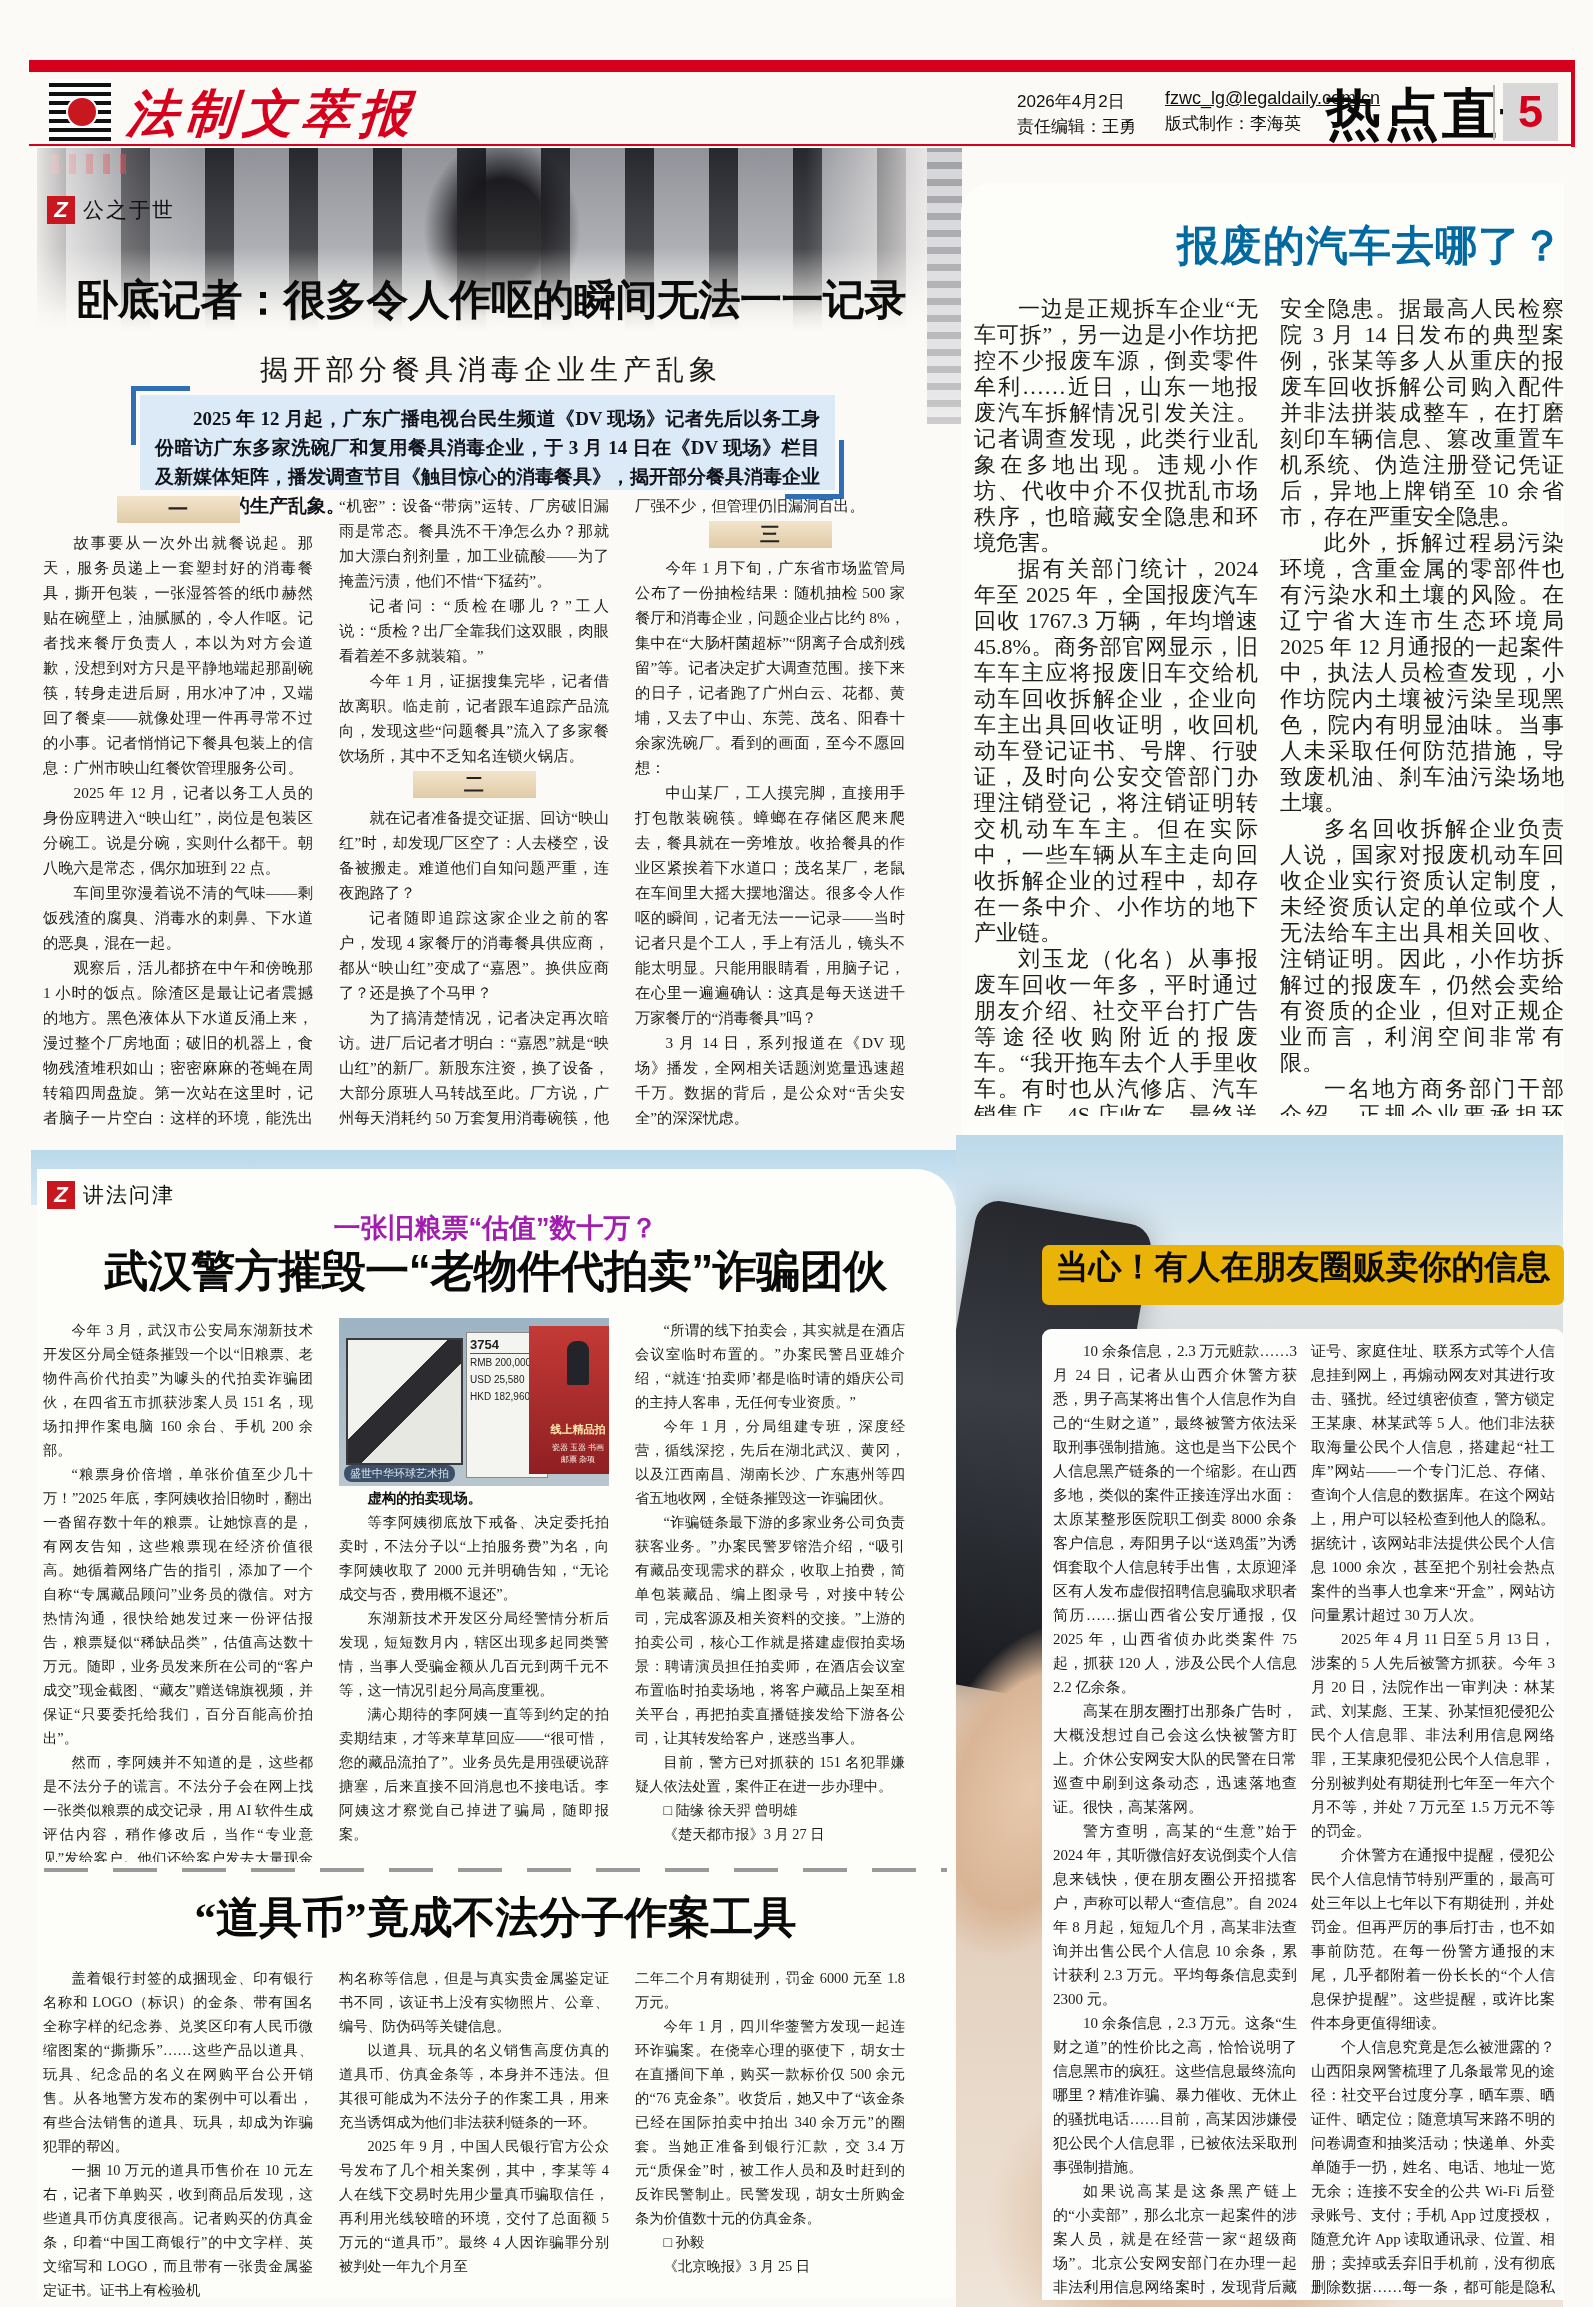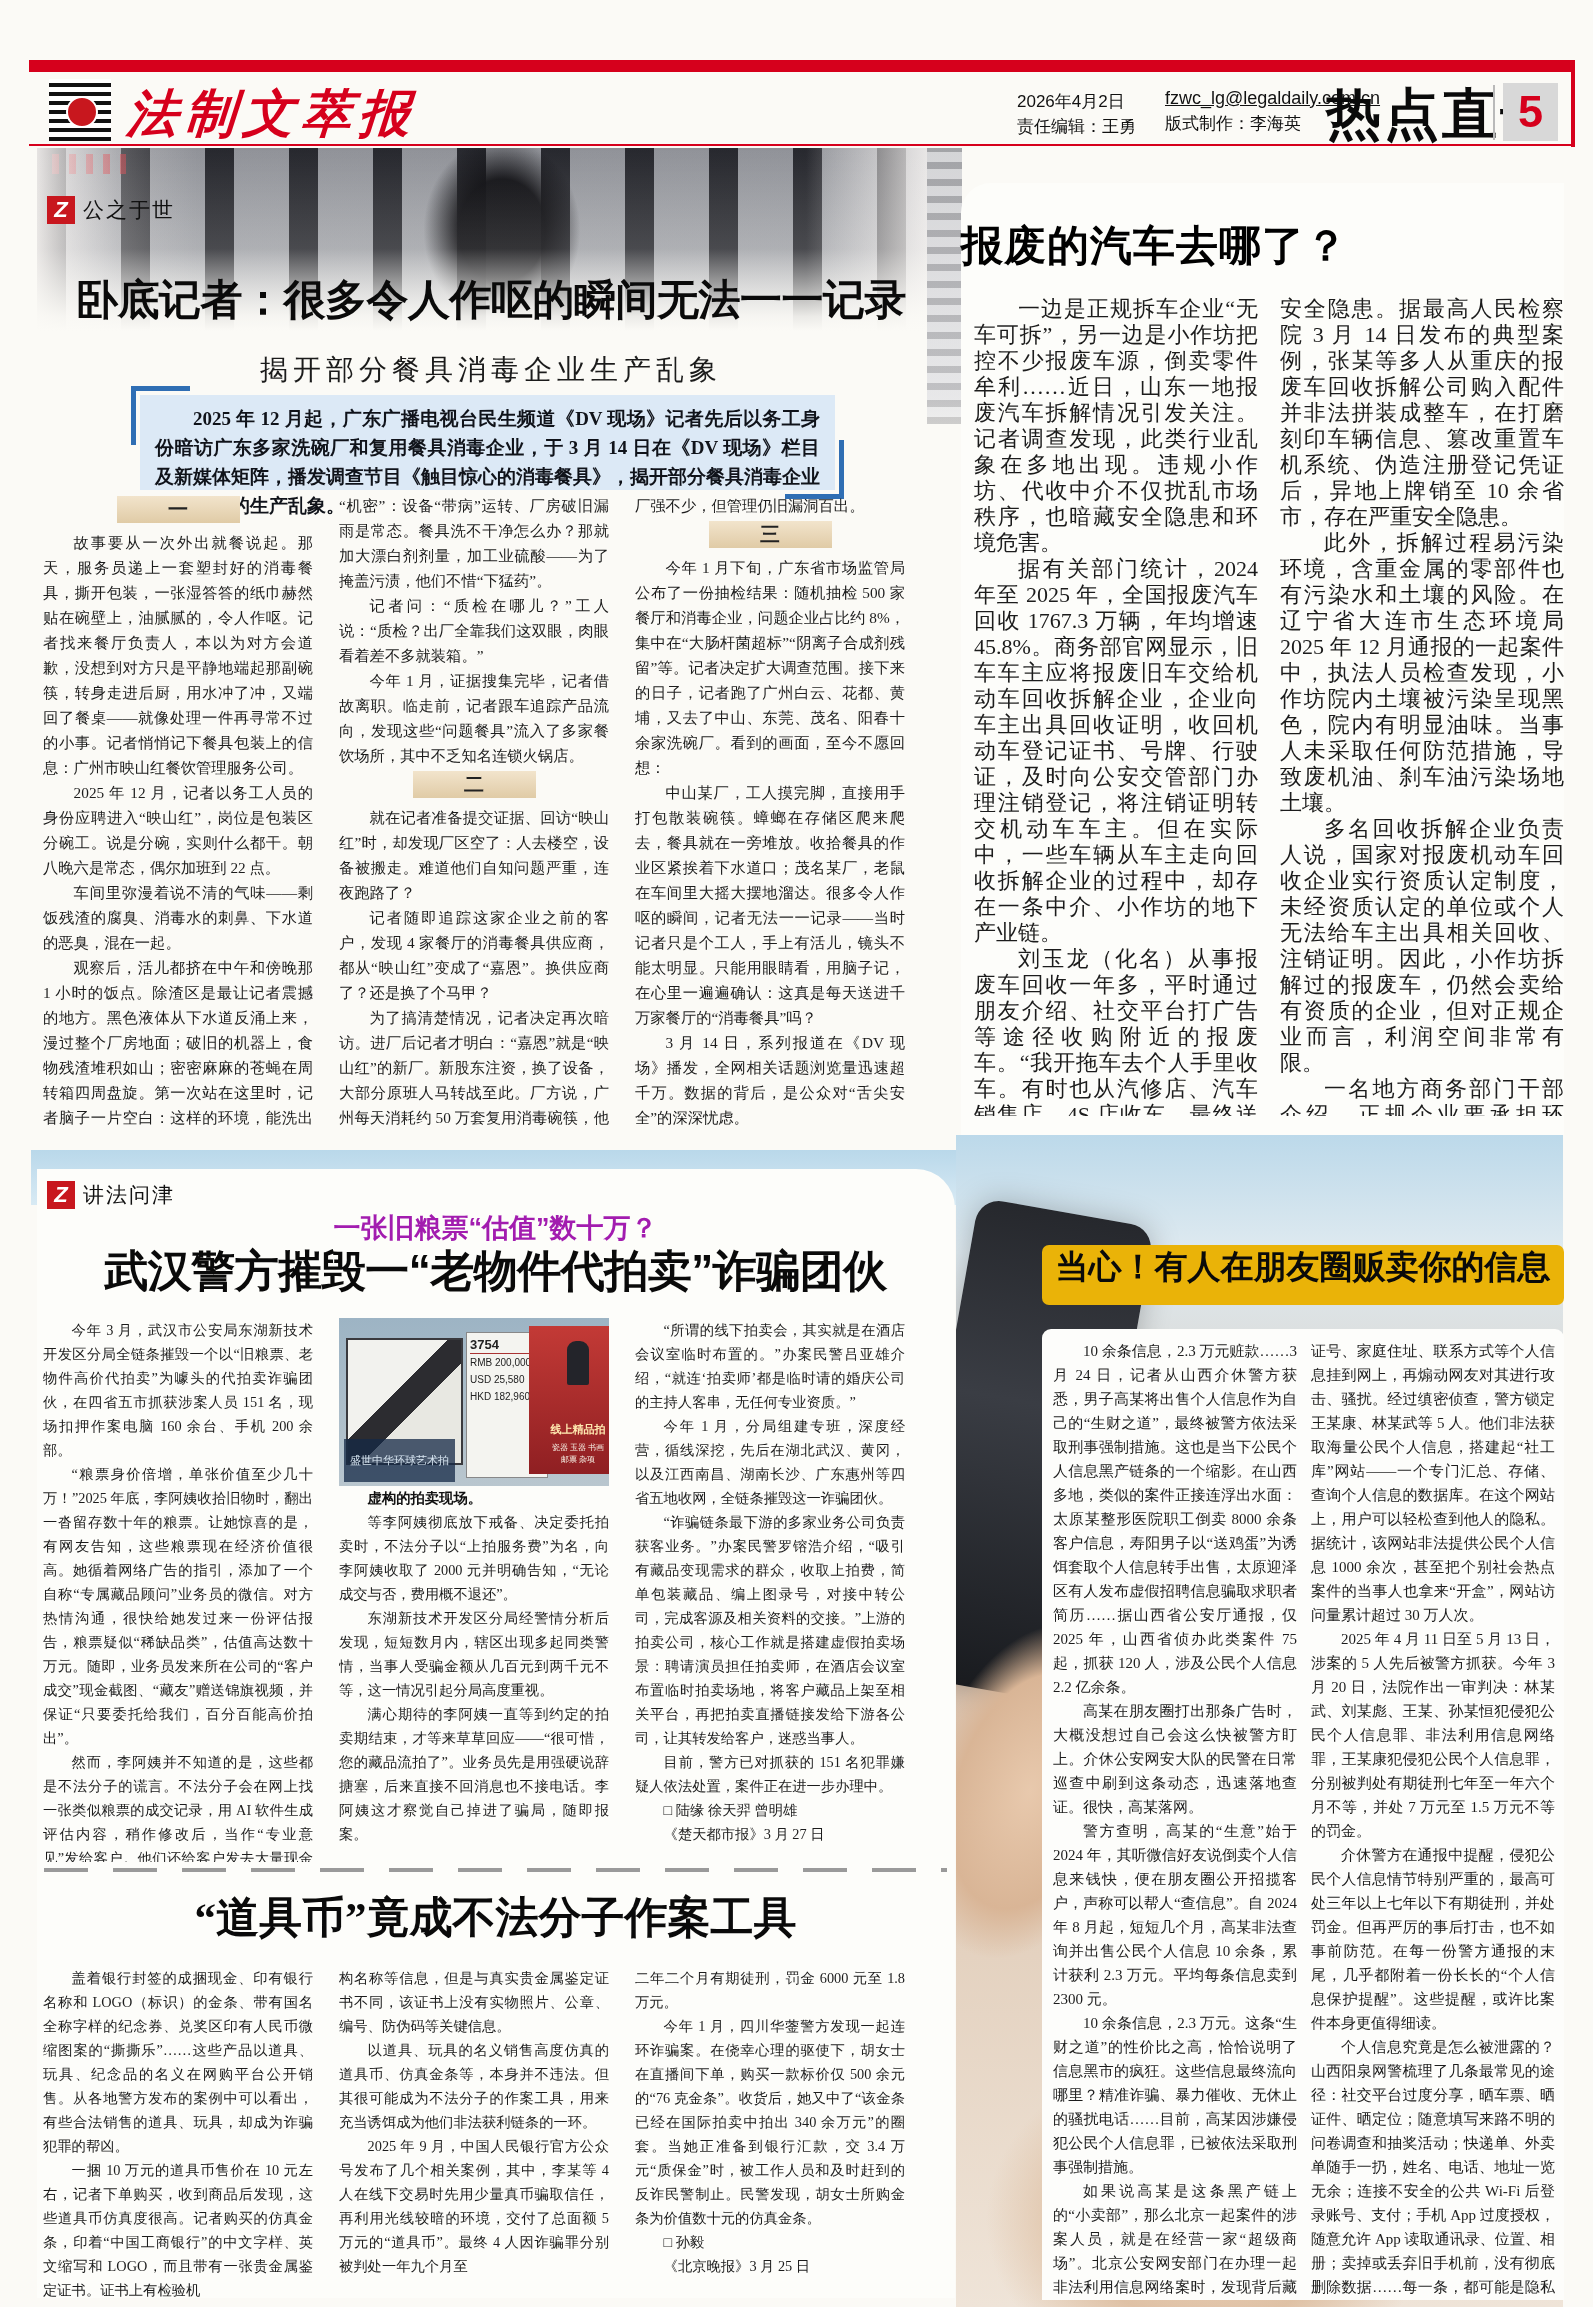--- a/index.html
+++ b/index.html
@@ -60,22 +60,22 @@
   #a1c2{left:339px;top:493px;height:639px;}
   #a1c3{left:635px;top:493px;height:639px;}
   .sec-marker{width:123px;height:27px;margin:3px auto 7px;background:linear-gradient(180deg,#f2e4cc,#e0cba6);
       display:flex;align-items:center;justify-content:center;font-size:20px;font-weight:600;color:#222;}
   .byline{text-align:right;font-size:15.3px;line-height:25px;padding-right:4px;}
   
   #a2docs{left:927px;top:148px;width:35px;height:276px;background:
       repeating-linear-gradient(0deg, rgba(120,120,125,.35) 0 7px, rgba(230,230,232,.6) 7px 17px),
       linear-gradient(180deg,#b9babd,#e9e9ea 90%,#fbfaf6);}
   #a2panel{left:961px;top:183px;width:603px;height:952px;background:#fdfdfa;border-radius:30px 0 0 0;}
-  #a2title{left:961px;top:218px;width:603px;text-align:left;font-family:Liberation Mono, monospace;
-           font-weight:900;font-size:42px;color:#000000;letter-spacing:1px;}
+  #a2title{left:961px;top:218px;width:603px;text-align:right;font-family:Liberation Mono, monospace;
+           font-weight:900;font-size:42px;color:#0369a1;letter-spacing:1px;}
   #a2c1{left:974px;top:296px;width:284px;height:820px;}
   #a2c2{left:1280px;top:296px;width:284px;height:820px;}
   
   #midstrip{left:31px;top:1150px;width:1532px;height:55px;background:linear-gradient(180deg,#b9d8ea,#d8eaf4);}
   #rphoto{left:956px;top:1135px;width:607px;height:1172px;overflow:hidden;background:
       linear-gradient(180deg,#bcd9ea 0%,#dfeaf0 10%,#d8d2cb 26%,#d9c2ae 48%,#e4d2c0 70%,#efe4d8 100%);}
   #rphoto .phone{position:absolute;left:-20px;top:74px;width:178px;height:484px;background:
       linear-gradient(180deg,#26282d,#3a3d44 40%,#191b1f);border-radius:24px;transform:rotate(10deg);
       box-shadow:0 0 30px rgba(0,0,0,.25);}
   #rphoto .thumb{position:absolute;left:-30px;top:484px;width:207px;height:345px;border-radius:50%;
@@ -97,21 +97,21 @@
   .auc-ticket{position:absolute;left:7px;top:20px;width:113px;height:123px;background:
       linear-gradient(135deg,#f2f2ee 0 42%,#2c2c30 42% 58%,#e8e8e2 58%),#dcdcd6;border:2px solid #3a3a3e;}
   .auc-info{position:absolute;left:127px;top:14px;width:74px;height:138px;background:#f4f4f0;border:1px solid #888;
       font-family:"Liberation Sans",sans-serif;font-size:10px;color:#222;padding:3px;line-height:17px;text-align:left;}
   .auc-info .lot{font-size:13px;font-weight:700;border-bottom:1px solid #a33;}
   .auc-stage{position:absolute;right:0;top:8px;width:80px;height:148px;background:linear-gradient(180deg,#c33a36,#8f1f22);}
   .auc-man{position:absolute;right:20px;top:15px;width:22px;height:44px;background:#23242a;border-radius:9px 9px 2px 2px;}
   .auc-rt{position:absolute;right:2px;bottom:37px;width:58px;text-align:center;color:#ffe9b0;font-size:11px;font-weight:700;}
   .auc-rs{position:absolute;right:2px;bottom:8px;width:58px;text-align:center;color:#f7f2e6;font-size:8px;line-height:12px;}
   .auc-banner{position:absolute;left:5px;bottom:4px;background:rgba(20,40,70,.75);color:#d8e6f2;font-size:11px;
-      font-family:"Liberation Sans",sans-serif;padding:14px 6px;}
+      font-family:"Liberation Sans",sans-serif;padding:1px 6px;border-radius:8px;}
   .caption{margin:7px 0 10px;font-family:"Liberation Sans",sans-serif;font-weight:700;font-size:17px;color:#111;text-indent:0;}
   
   #a5div{left:44px;top:1868px;width:903px;height:4px;background:
       repeating-linear-gradient(90deg,#9a9a9a 0 44px,rgba(0,0,0,0) 44px 69px);}
   #a5title{left:49px;top:1889px;width:893px;text-align:center;font-family:"Liberation Serif",serif;
       font-weight:900;font-size:43px;color:#0a0a0a;}
   #a5c1{left:43px;top:1966px;height:332px;}
   #a5c2{left:339px;top:1966px;height:332px;}
   #a5c3{left:635px;top:1966px;height:332px;}
   .byline3{text-align:right;font-size:14.3px;line-height:24px;padding-right:4px;}

